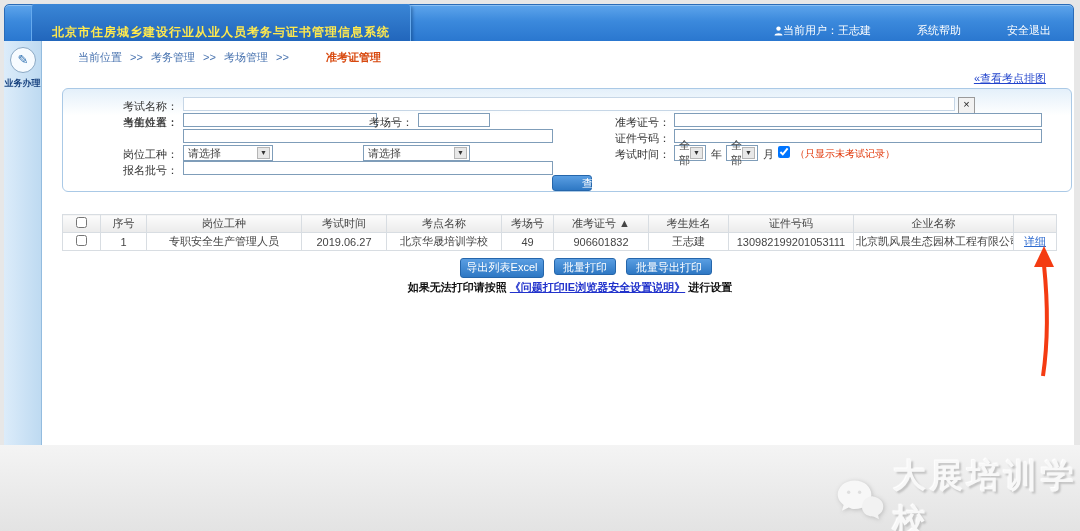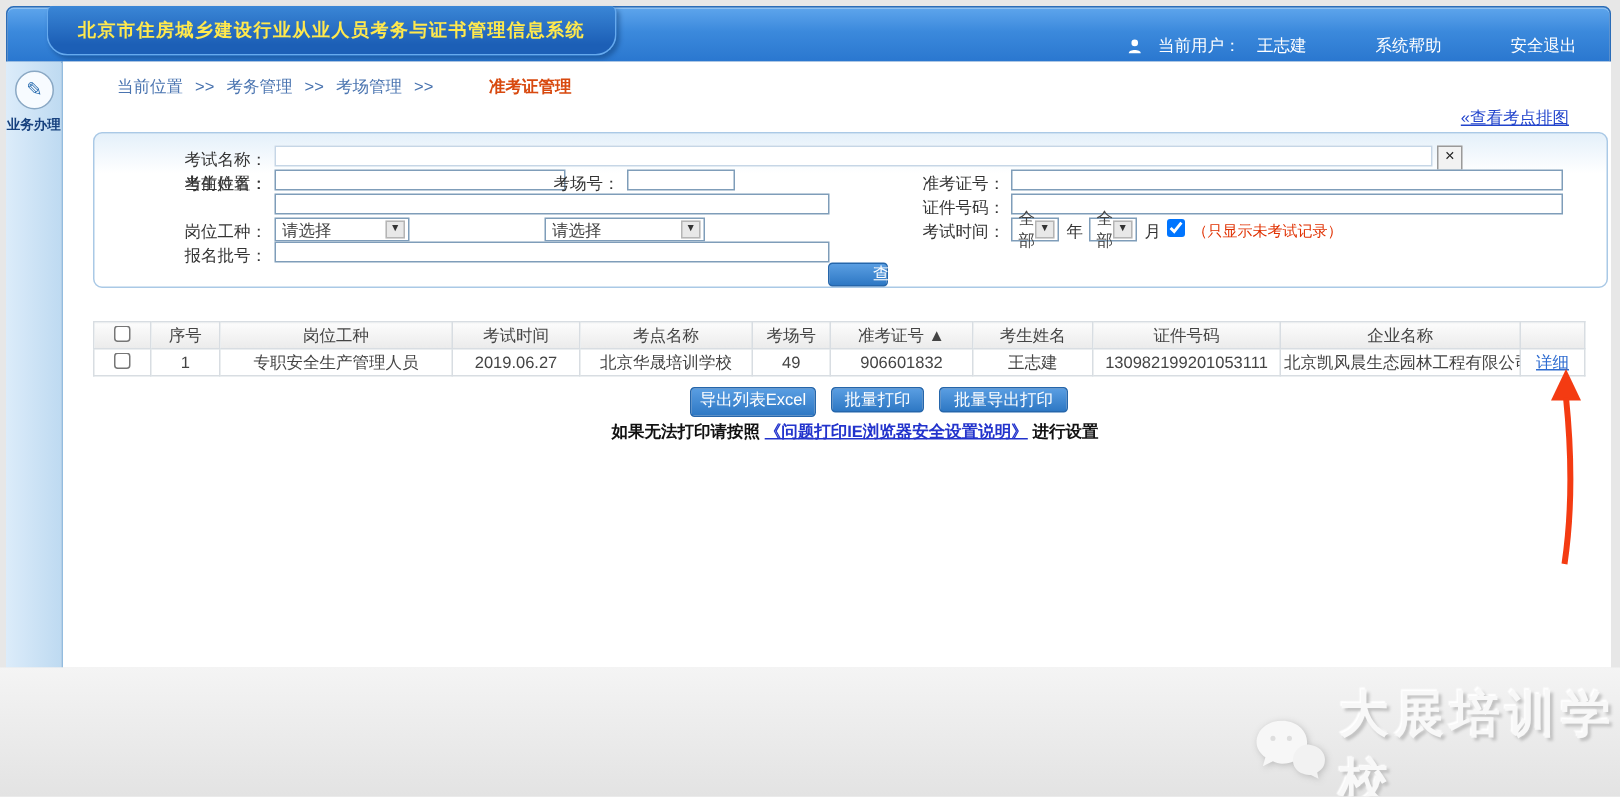--- a/index.html
+++ b/index.html
@@ -3,28 +3,28 @@
 <meta charset="utf-8">
 <style>
   html,body{margin:0;padding:0;}
   body{width:1080px;height:531px;background:#dcdcdc;font-family:"Liberation Sans","DejaVu Sans",sans-serif;}
   #stage{position:relative;width:1080px;height:531px;overflow:hidden;background:#e7e7e7;}
 
   
   .banner{position:absolute;left:4px;top:4px;right:6px;height:36px;
     background:linear-gradient(180deg,#5ea5ec 0%,#3b89dc 45%,#2a77cf 100%);
     border-radius:5px 5px 0 0;border:1px solid #2a6cb8;box-shadow:inset 0 1px 0 #8cc0f2;}
-  .title-tab{position:absolute;left:26px;top:-1px;height:24px;padding:4px 20px;
+  .title-tab{position:absolute;left:26px;top:-1px;height:24px;padding:16px 20px;
     background:linear-gradient(180deg,#3a86d6 0%,#1c5fb6 80%);
     border:1px solid #66aaee;border-top:none;border-radius:4px 4px 14px 14px;
     color:#ffe94d;font-size:12px;font-weight:bold;line-height:24px;letter-spacing:1px;
     box-shadow:2px 2px 3px rgba(0,40,90,.35);}
   .user-strip{position:absolute;right:22px;bottom:3px;display:flex;gap:46px;align-items:center;
     color:#ffffff;font-size:11px;}
-  .user-strip .itm{cursor:pointer;white-space:nowrap;display:flex;align-items:center;gap:11px;}
+  .user-strip .itm{cursor:pointer;white-space:nowrap;display:flex;align-items:center;gap:0;}
 
   
   .sidebar{position:absolute;left:4px;top:41px;width:37px;bottom:86px;
     background:linear-gradient(90deg,#dcecfa 0%,#bedaf1 100%);border-right:1px solid #93bcdf;}
   .side-icon{position:absolute;left:6px;top:6px;width:24px;height:24px;border-radius:50%;
     background:#f7fbff;border:1px solid #8aa8c4;color:#2a6db0;font-size:13px;line-height:23px;text-align:center;}
   .side-label{position:absolute;left:0;top:36px;width:37px;text-align:center;
     font-size:9px;font-weight:bold;color:#17417e;white-space:nowrap;}
 
   

